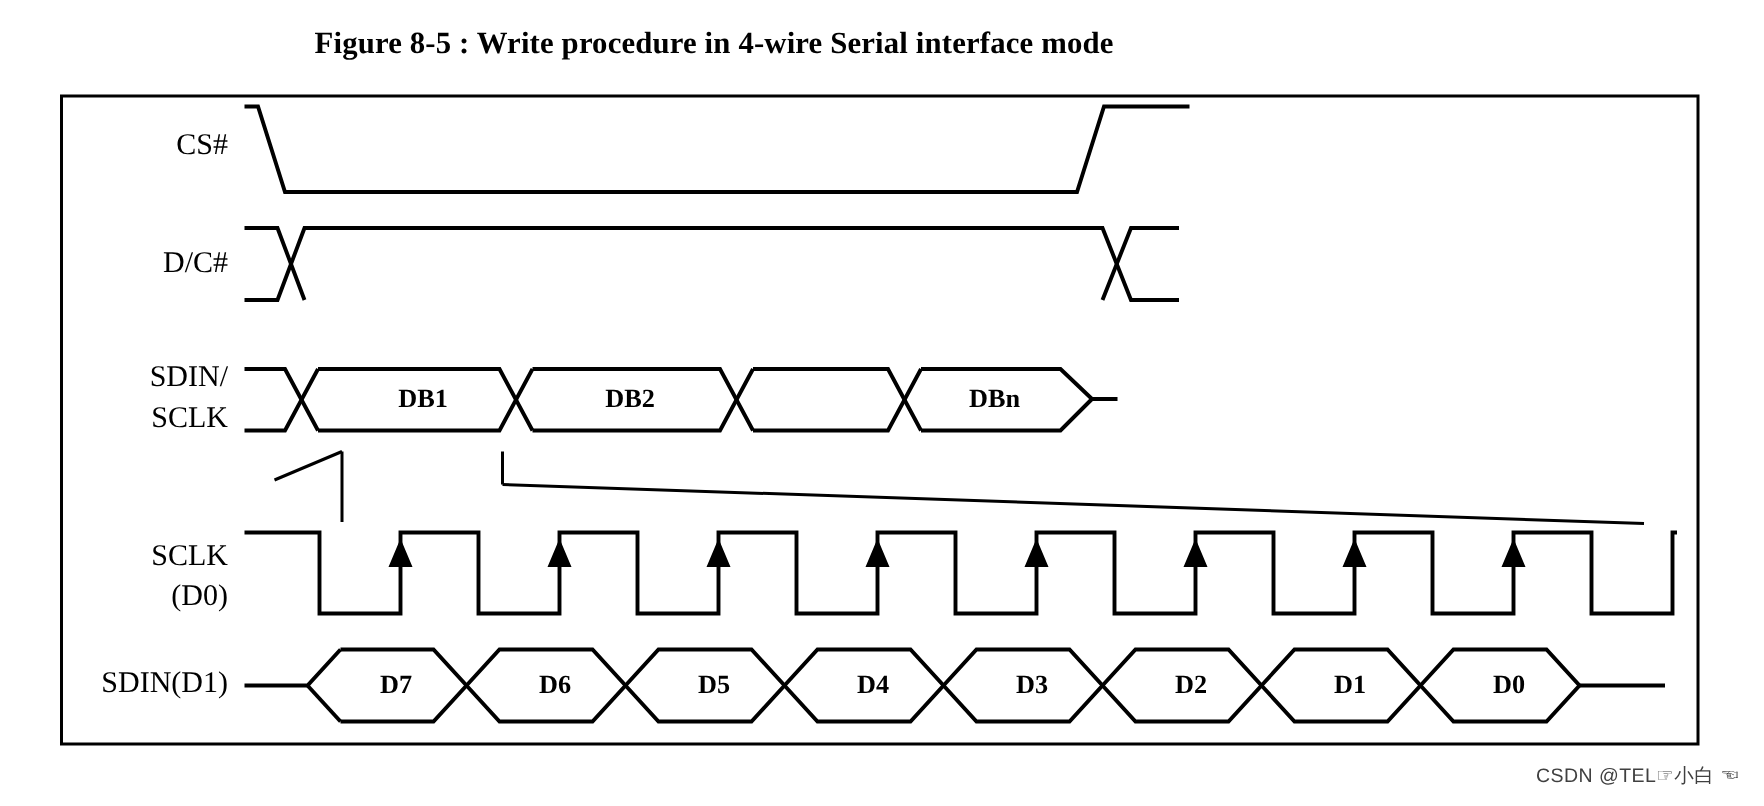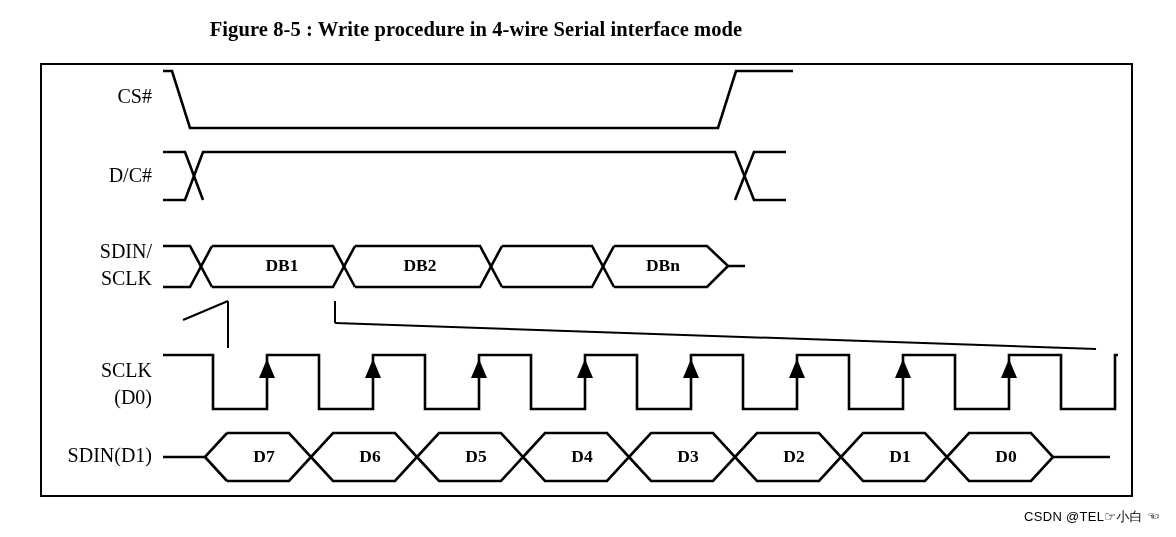--- a/index.html
+++ b/index.html
@@ -24,21 +24,21 @@
     font-family:"Liberation Serif", serif;font-size:20px;fill:#000;
     text-anchor:end;dominant-baseline:middle;
   }
   .cell-label{
     font-family:"Liberation Serif", serif;font-size:17.5px;fill:#000;
     font-weight:bold;text-anchor:middle;dominant-baseline:middle;
   }
   #watermark{
     position:absolute;right:16px;top:508px;
     font-family:"Liberation Sans", sans-serif;font-size:13px;
-    color:#000000;white-space:nowrap;letter-spacing:.3px;
+    color:#404040;white-space:nowrap;letter-spacing:.3px;
   }
 </style>
 </head>
 <body>
 
 <div id="figure-title">Figure 8-5 : Write procedure in 4-wire Serial interface mode</div>
 
 <div id="diagram-frame"></div>
 
 <svg id="timing-svg" viewBox="0 0 1176 537" xmlns="http://www.w3.org/2000/svg">

